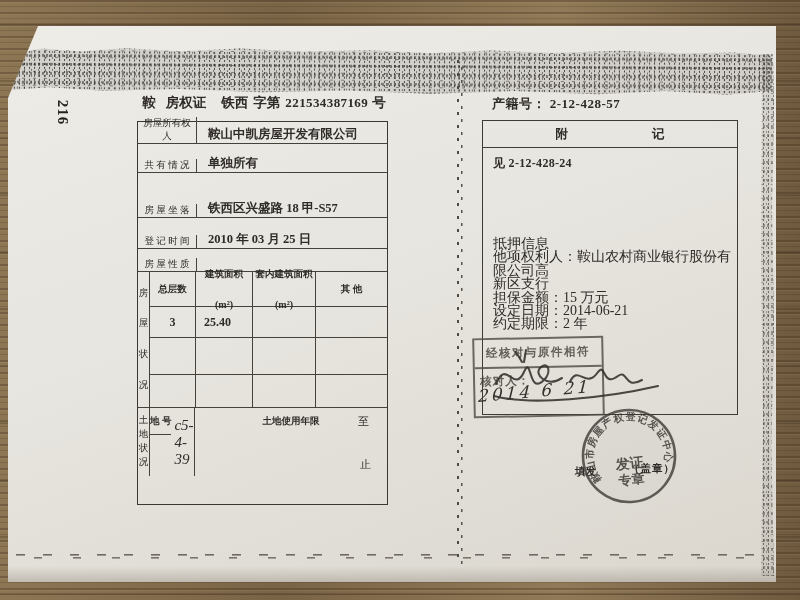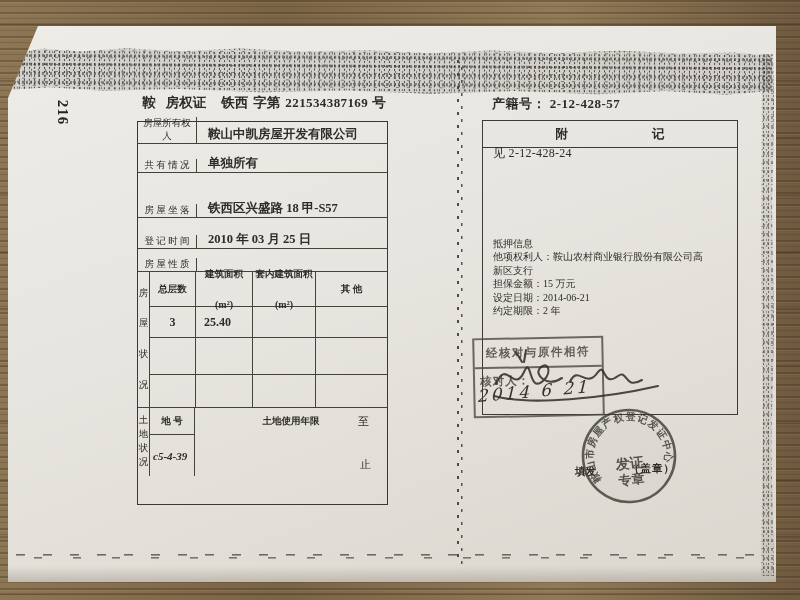--- a/index.html
+++ b/index.html
@@ -100,22 +100,22 @@
   .registry{position:absolute;left:484px;top:69px;font-size:13px;font-weight:bold;letter-spacing:.5px;}
   .appendix{
     position:absolute;left:474px;top:94px;width:256px;height:295px;
     border:1.6px solid #3e3a35;box-sizing:border-box;
   }
   .appendix .hd{
     height:27px;border-bottom:1.5px solid #3e3a35;box-sizing:border-box;
     display:flex;justify-content:center;align-items:center;column-gap:84px;
     font-size:12.5px;font-weight:bold;
   }
-  .appendix .note{position:absolute;left:10px;top:24px;font-size:12px;font-weight:400;letter-spacing:.3px;}
-  .mortgage{position:absolute;left:10px;top:116px;width:240px;font-size:10px;line-height:13.4px;}
+  .appendix .note{position:absolute;left:10px;top:34px;font-size:12px;font-weight:700;letter-spacing:.3px;}
+  .mortgage{position:absolute;left:10px;top:116px;width:240px;font-size:14px;line-height:13.4px;}
   .vstamp{
     position:absolute;left:465px;top:311px;width:131px;height:80px;
     border:2.2px solid #504c46;box-sizing:border-box;transform:rotate(-1.2deg);
     opacity:.82;color:#46423c;
   }
   .vstamp .l1{
     height:29px;border-bottom:2px solid #504c46;box-sizing:border-box;
     display:flex;align-items:center;justify-content:center;
     font-size:11.5px;font-weight:bold;letter-spacing:1.5px;white-space:nowrap;
   }
@@ -221,23 +221,23 @@
 
       <div class="sect" style="height:68px">
         <div class="sidecol">
           <span>土</span>
           <span>地</span>
           <span>状</span>
           <span>况</span>
         </div>
         <div class="gridwrap">
           <div style="display:flex;flex:1">
-            <div style="width:45px;border-right:1px solid #45413b;box-sizing:border-box;display:flex;flex-direction:column">
+            <div style="width:45px;border-right:1px solid #45413b;box-sizing:border-box;display:flex;">
               <div style="height:27px;border-bottom:1px solid #45413b;box-sizing:border-box;display:flex;align-items:center;justify-content:center;font-size:9.5px;font-weight:600">地 号</div>
-              <div style="flex:1;display:flex;align-items:center;padding-left:3px;font-size:11px;font-weight:bold;font-style:italic">c5-4-39</div>
+              <div style="flex:1;display:flex;align-items:center;padding-left:3px;font-size:15px;font-weight:normal;font-style:italic">c5-4-39</div>
             </div>
             <div class="land-term" style="flex:1;display:flex;flex-direction:column">
               <div style="height:27px;display:flex;align-items:center;justify-content:center;font-size:9.5px;font-weight:600">土地使用年限</div>
               <span class="t1">至</span>
               <span class="t2">止</span>
             </div>
           </div>
         </div>
       </div>
     </div>

